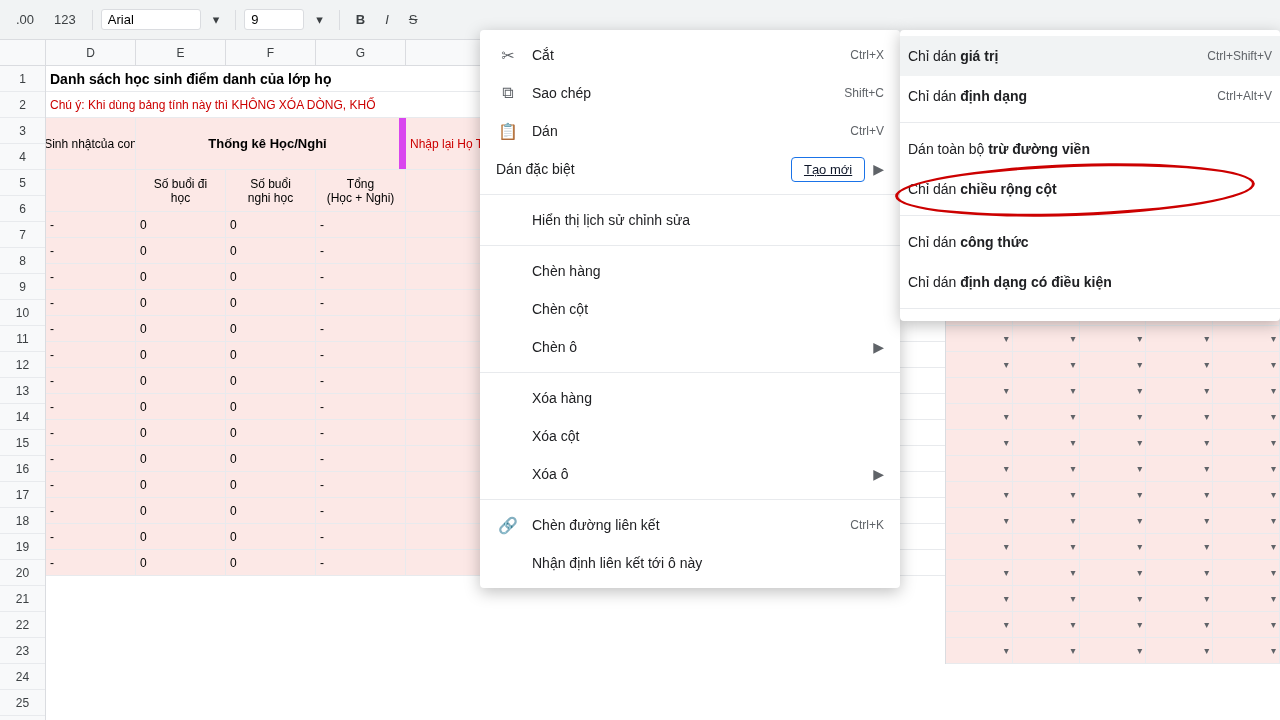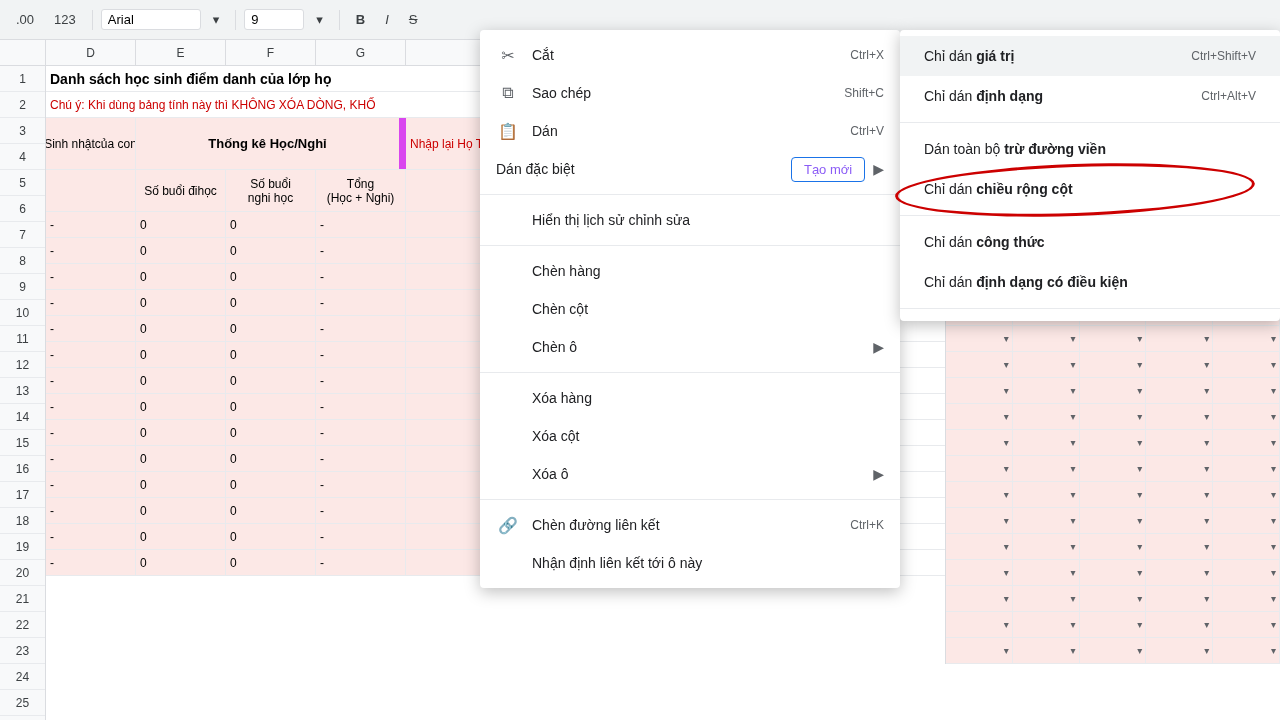--- a/index.html
+++ b/index.html
@@ -190,45 +190,46 @@
     .menu-separator {
       height: 1px;
       background: #e8eaed;
       margin: 6px 0;
     }
 
     
     .create-new-btn {
       background: #fff;
       border: 1px solid #1a73e8;
-      color: #8b5cf6;
+      color: #0f172a;
       border-radius: 4px;
       padding: 4px 12px;
       font-size: 13px;
       cursor: pointer;
       margin-left: 24px;
+      text-decoration: underline;
     }
 
     
     .submenu {
       position: absolute;
       top: 30px;
       left: 900px;
       width: 380px;
       background: #fff;
       border-radius: 4px;
       box-shadow: 0 4px 16px rgba(0,0,0,0.25);
       z-index: 300;
       padding: 6px 0;
     }
     .submenu-item {
       height: 40px;
       display: flex;
       align-items: center;
-      padding: 0 24px;
+      padding: 0 8px;
       cursor: pointer;
       font-size: 14px;
       color: #202124;
       position: relative;
     }
     .submenu-item.active-item { background: #f1f3f4; }
     .submenu-item .item-label { flex: 1; }
     .submenu-item .item-shortcut {
       font-size: 12px;
       color: #5f6368;
@@ -433,21 +434,21 @@
         <div class="sheet-cell" style="width:270px; background:#fce8e6; justify-content:center; border-right:7px solid #d946ef;">
           <span style="font-size:13px;font-weight:bold;">Thống kê Học/Nghỉ</span>
         </div>
         <div class="sheet-cell" style="width:200px; background:#fce8e6; color:#cc0000; font-size:12px; overflow:hidden;">
           <span>Nhập lại Họ T này để điể</span>
         </div>
       </div>
 
       <div class="sheet-row" style="height:42px;">
         <div class="sheet-cell col-d" style="background:#fce8e6;"></div>
-        <div class="sheet-cell col-e" style="background:#fce8e6; text-align:center; font-size:12px; flex-direction:row; justify-content:center;">
+        <div class="sheet-cell col-e" style="background:#fce8e6; text-align:center; font-size:12px; flex-direction:column; justify-content:center;">
           <span>Số buổi đi</span>
           <span>học</span>
         </div>
         <div class="sheet-cell col-f" style="background:#fce8e6; text-align:center; font-size:12px; flex-direction:column; justify-content:center;">
           <span>Số buổi</span>
           <span>nghi học</span>
         </div>
         <div class="sheet-cell col-g" style="background:#fce8e6; text-align:center; font-size:12px; flex-direction:column; justify-content:center;">
           <span>Tổng</span>
           <span>(Học + Nghi)</span>

